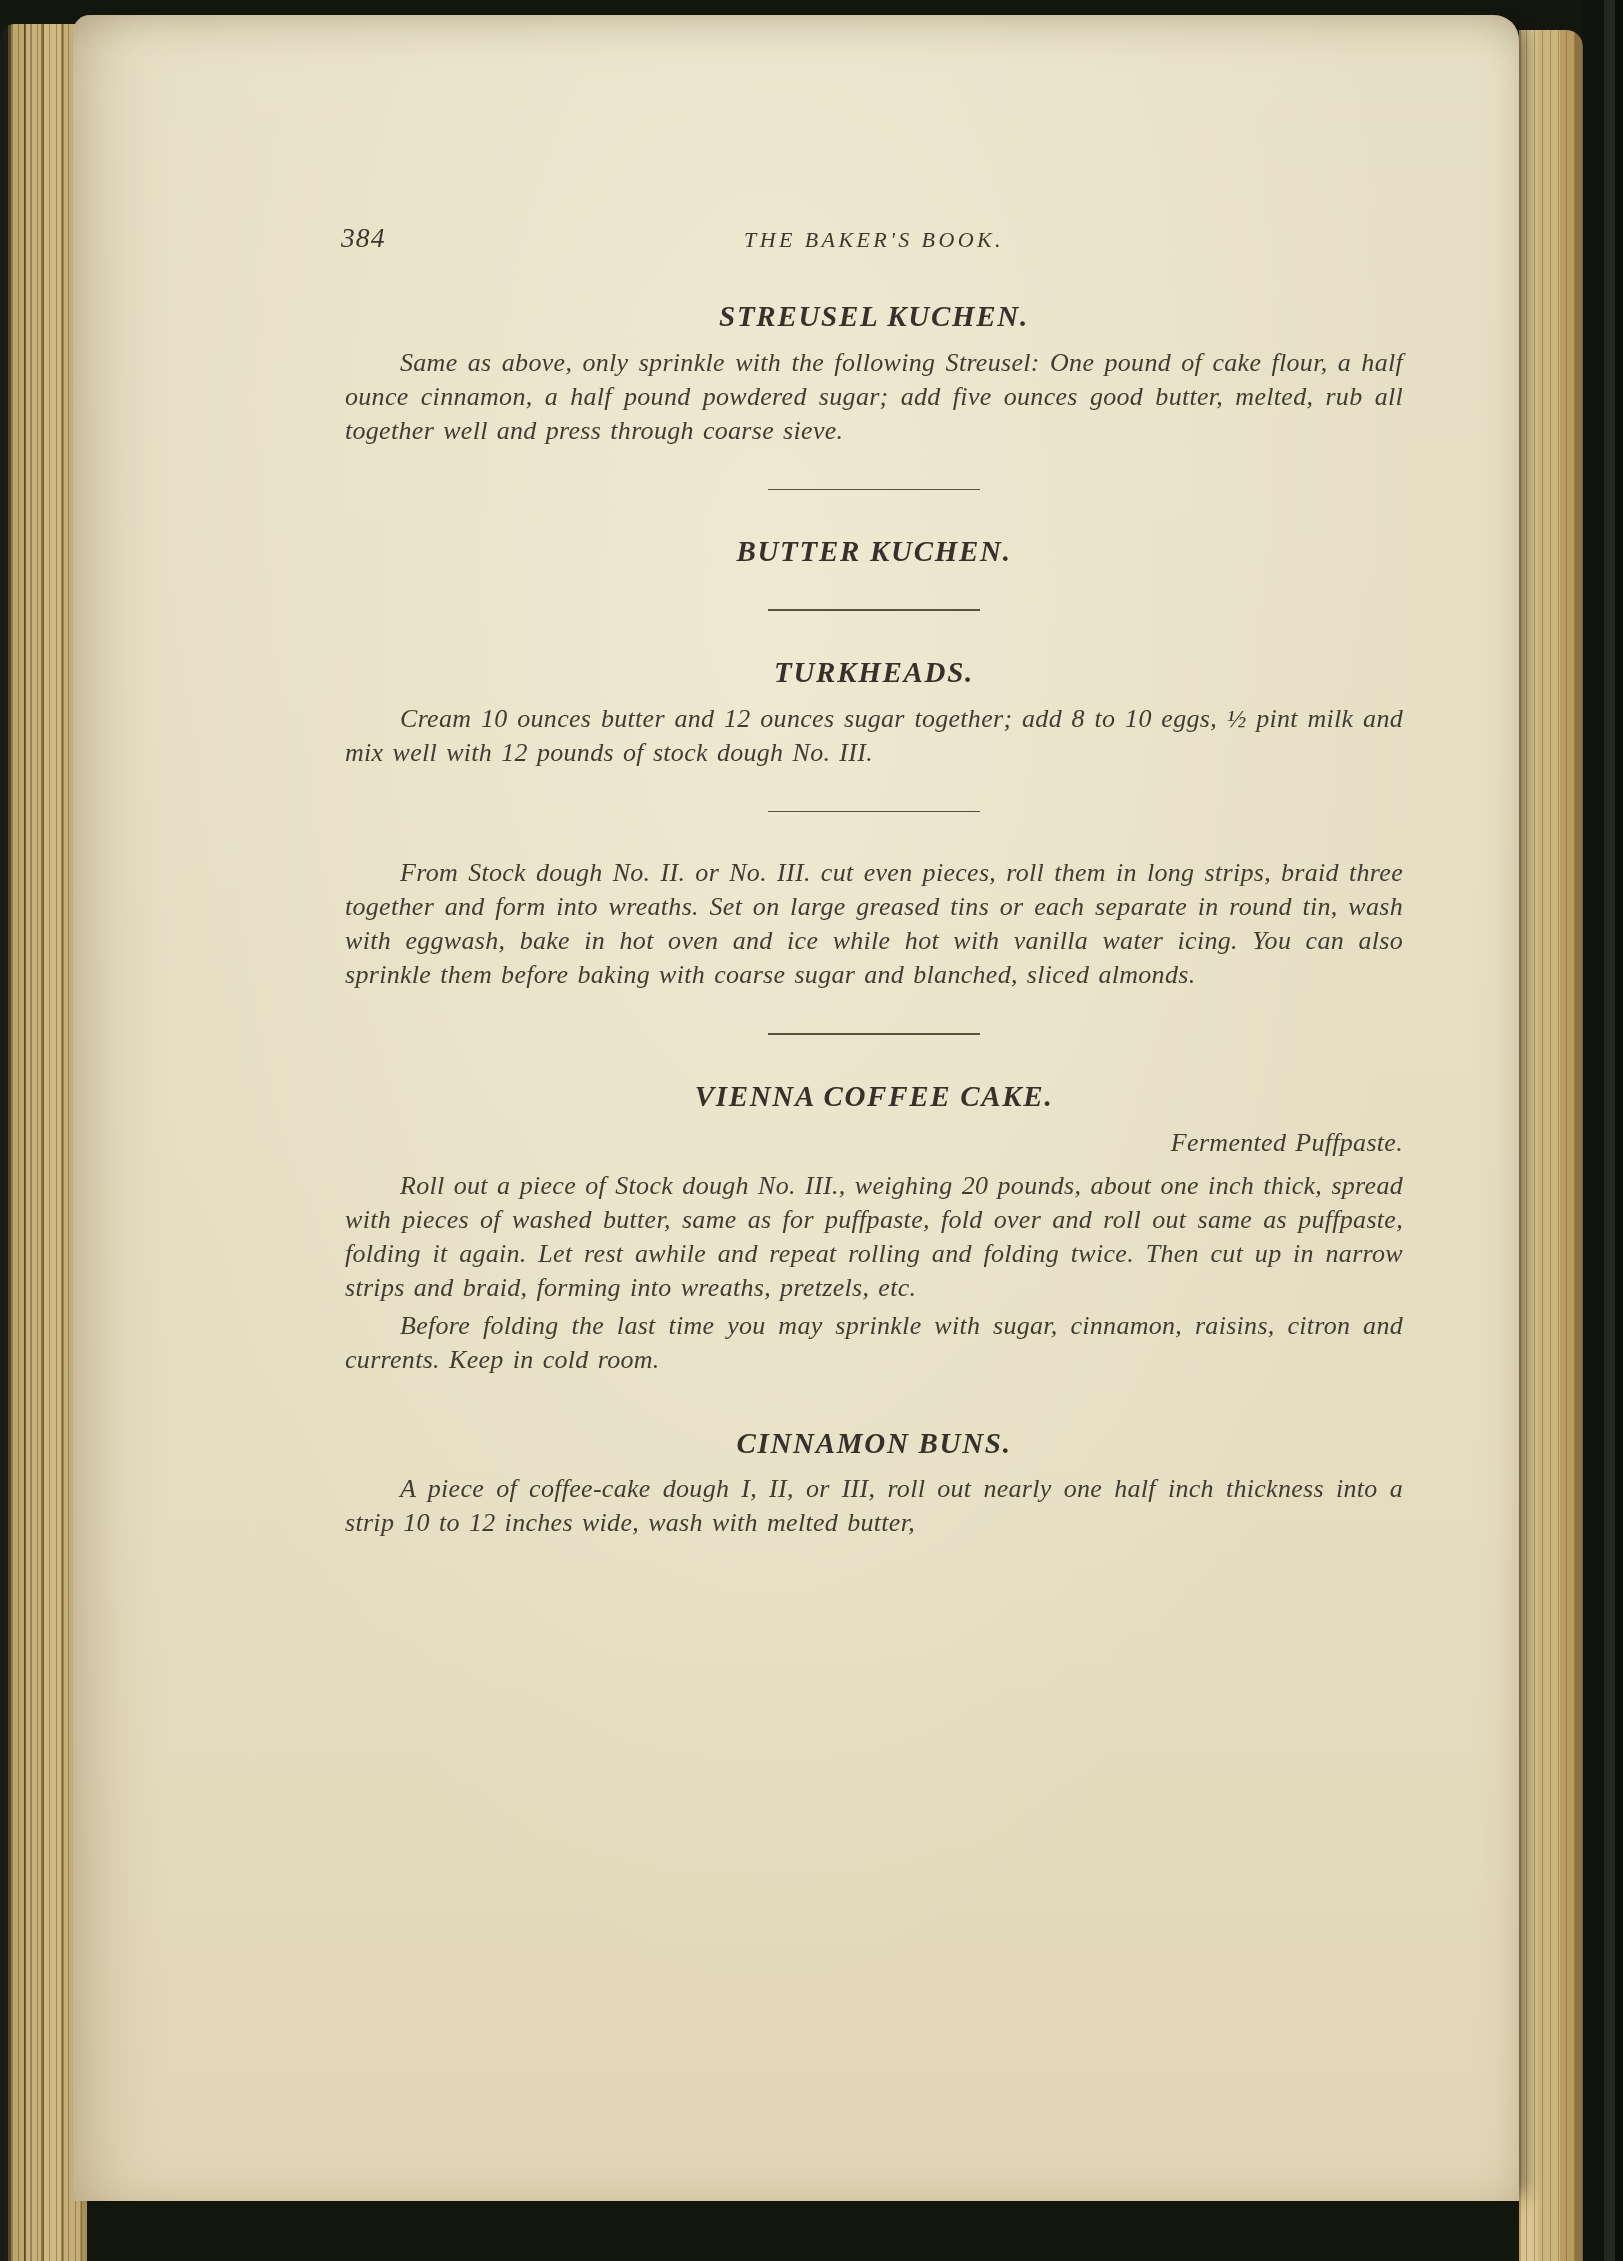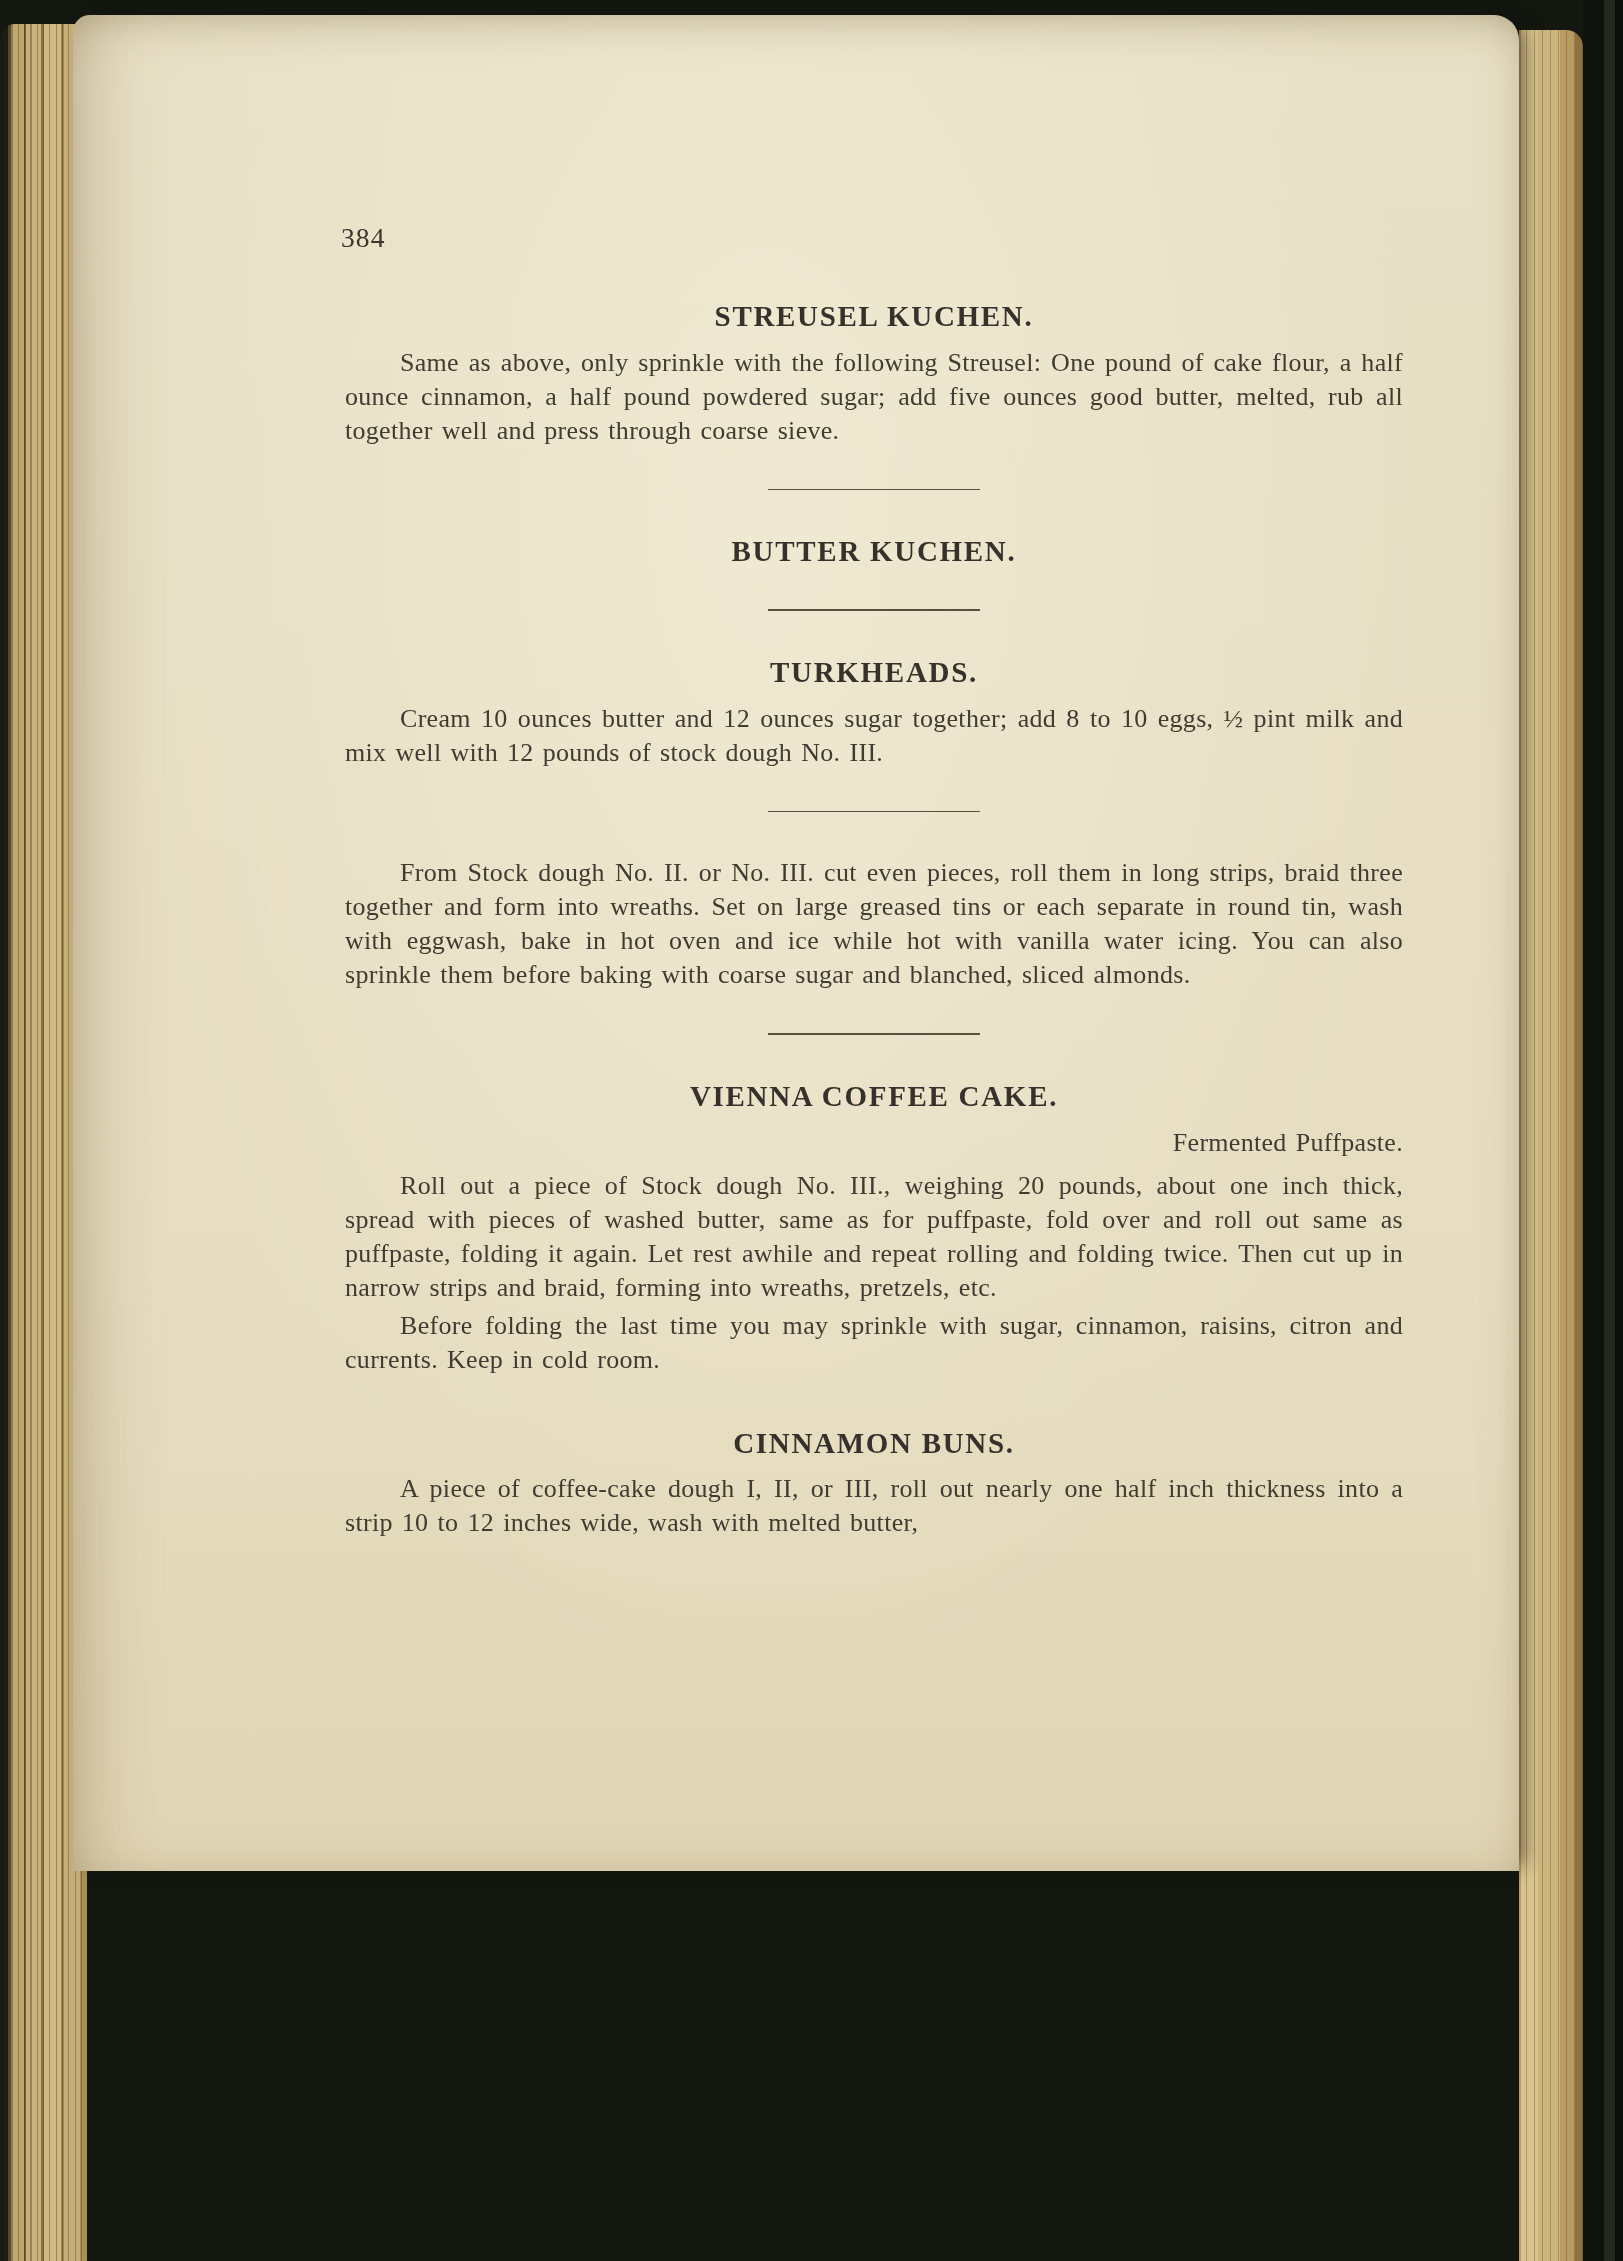--- a/index.html
+++ b/index.html
@@ -40,33 +40,34 @@
         #a98f58 80px 87px);
     border-radius: 15px 0 0 0;
   }
 
   
   .page {
     position: absolute;
     left: 73px;
     top: 15px;
     width: 1446px;
-    height: 1856px;
+    height: 2186px;
     box-sizing: border-box;
     padding: 207px 112px 69px 268px;
     background:
       radial-gradient(ellipse at 48% 28%, rgba(255,252,238,.35), rgba(0,0,0,0) 62%),
       linear-gradient(180deg, #e8e0c6 0%, #e6ddc1 68%, #e1d6b6 100%);
     border-radius: 17px 25px 0 0;
     box-shadow:
       inset 40px 0 75px -29px rgba(120, 95, 50, .38),
       inset -19.5px 0 52px -31.5px rgba(120, 95, 50, .30),
       inset 0 23px 46px -29px rgba(100, 80, 40, .30),
       11.5px 0 19.5px -6.9px rgba(20, 15, 5, .55);
     color: #413c31;
+    font-style: italic;
   }
 
   
   .right-edges {
     position: absolute;
     right: 40px;
     top: 30px;
     width: 64px;
     height: calc(100% - 30px);
     background:
@@ -153,20 +154,21 @@
 <div class="scene">
 
   <div class="left-edges"></div>
   <div class="cover-right"></div>
   <div class="right-edges"></div>
 
   <div class="page">
 
     <header class="page-header">
       <span class="page-number">384</span>
+      <span class="running-title">THE BAKER'S BOOK.</span>
     </header>
 
     <section class="first">
       <h2>STREUSEL KUCHEN.</h2>
       <p>Same as above, only sprinkle with the following Streusel:  One pound of cake flour, a half ounce cinnamon, a half pound powdered sugar; add five ounces good butter, melted, rub all together well and press through coarse sieve.</p>
     </section>
 
     <div class="divider"></div>
 
     <section>

